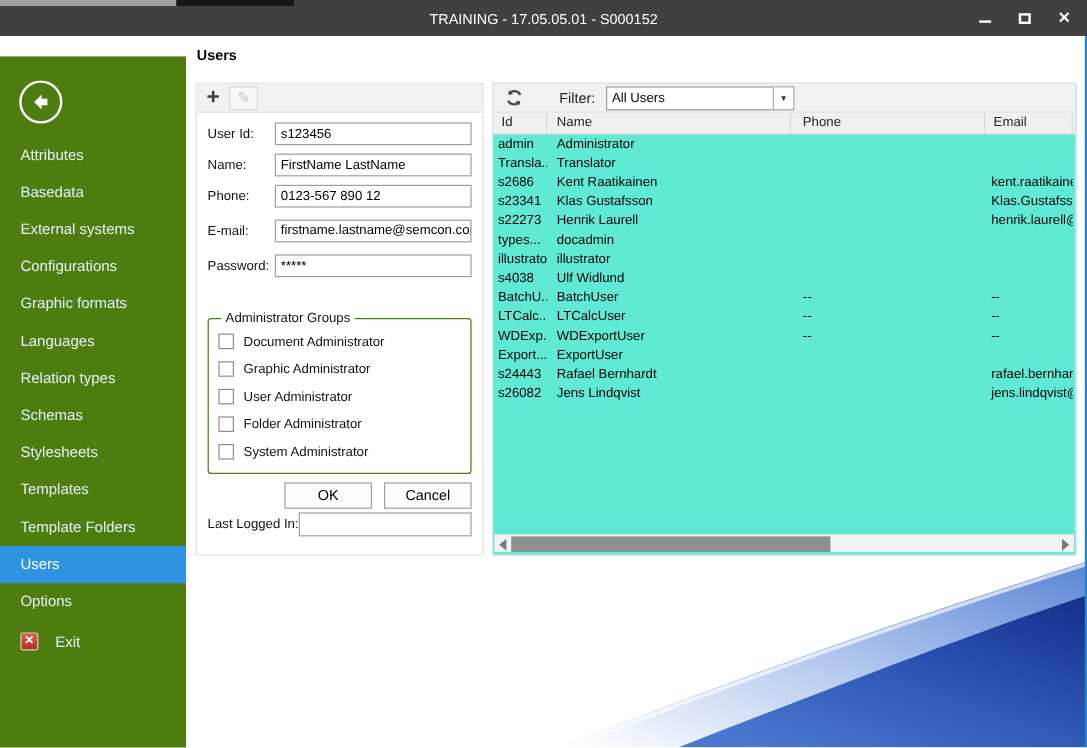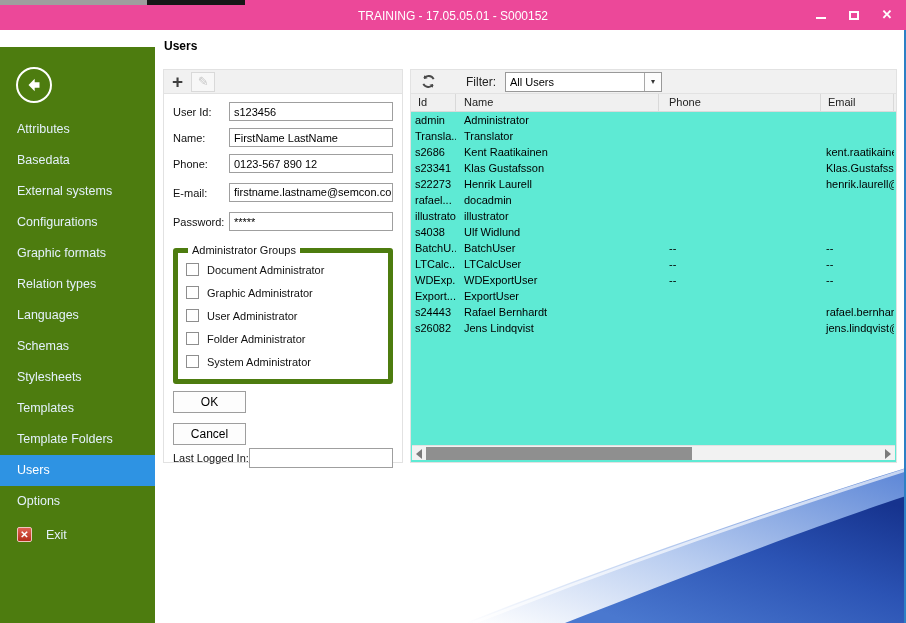--- a/index.html
+++ b/index.html
@@ -1,21 +1,21 @@
 <!DOCTYPE html>
 <html><head>
 <meta charset="utf-8">
 <style>
   * { margin:0; padding:0; box-sizing:border-box; }
   html,body { width:906px; height:623px; overflow:hidden; background:#fff;
     font-family:"Liberation Sans", sans-serif; }
   .stage { position:relative; width:906px; height:623px; background:#fff; }
 
   
-  .titlebar { position:absolute; left:0; top:0; width:906px; height:30px; background:#ec4899; z-index:3; }
+  .titlebar { position:absolute; left:0; top:0; width:906px; height:30px; background:#404040; z-index:3; }
   .title-text { position:absolute; left:0; right:0; top:0; height:30px; line-height:32px;
     text-align:center; color:#fff; font-size:12px; }
   .win-controls { position:absolute; right:12px; top:0; height:30px; display:flex; align-items:center; gap:19px; }
   .wc { width:14px; height:14px; display:flex; align-items:center; justify-content:center; cursor:pointer; }
   .min-glyph { width:10px; height:2px; background:#fff; margin-top:6px; }
   .max-glyph { width:10px; height:9px; border:2px solid #fff; }
   .close-glyph { color:#fff; font-size:13px; font-weight:bold; line-height:14px; }
   .strip-gray { position:absolute; left:0; top:0; width:147px; height:5px; background:#9e9e9e; z-index:5; }
   .strip-black { position:absolute; left:147px; top:0; width:98px; height:5px; background:#161616; z-index:5; }
 
@@ -44,26 +44,26 @@
   .edit-btn { width:24px; height:20px; border:1px solid #d9d9d9; background:#f7f7f7; color:#c7c7c7;
     font-size:13px; line-height:18px; text-align:center; }
   .form-area { padding:8px 9px 0 9px; }
   .form-row { display:flex; align-items:center; margin-bottom:7px; }
   .form-row.gap { margin-top:10px; }
   .form-label { width:56px; font-size:11px; color:#111; }
   .tb { flex:1; height:19px; border:1px solid #9f9f9f; background:#fff; font-size:11px;
     font-family:"Liberation Sans", sans-serif; padding:1px 4px; }
   .tb-div { flex:1; height:19px; border:1px solid #9f9f9f; background:#fff; font-size:11px;
     padding:2px 4px; white-space:nowrap; overflow:hidden; }
-  fieldset.groups { margin-top:13px; border:5px solid #4d7c0f; border-radius:3px; padding:2px 6px 6px 6px; }
+  fieldset.groups { margin-top:28px; border:1px solid #4d7c0f; border-radius:3px; padding:2px 6px 6px 6px; }
   fieldset.groups legend { font-size:11px; color:#111; padding:0 4px; margin-left:4px; }
   .chk-row { display:flex; align-items:center; padding:5px 0; cursor:pointer; }
   .chk { width:13px; height:13px; border:1px solid #8e8e8e; background:#fff; margin:0 8px 0 2px; }
   .chk-label { font-size:11px; color:#111; }
-  .btn-row { display:flex; justify-content:flex-end; gap:10px; margin-top:7px;flex-direction:column; }
+  .btn-row { display:flex; justify-content:flex-end; gap:10px; margin-top:7px; }
   .btn { width:73px; height:22px; border:1px solid #9e9e9e; background:#fdfdfd; font-size:12px;
     font-family:"Liberation Sans", sans-serif; cursor:pointer; }
   .lli-row { display:flex; align-items:center; margin-top:3px; }
   .lli-label { width:88px; font-size:11px; color:#111; }
   .lli-input { flex:1; height:20px; border:1px solid #9f9f9f; background:#fff; font-size:11px; }
 
   
   .right-col { position:absolute; left:255px; top:39px; width:487px; height:394px; border:1px solid #e2e2e2; background:#5eead4; }
   .toolbar-right { padding-left:10px; }
   .refresh-wrap { margin-right:30px; display:flex; align-items:center; }
@@ -123,22 +123,22 @@
       <svg width="22" height="22" viewBox="0 0 32 32">
         <path d="M8 16 L17 7 L17 12 L24 12 L24 20 L17 20 L17 25 Z" fill="#ffffff"></path>
       </svg>
     </div>
     <div class="nav">
         <div class="nav-item">Attributes</div>
         <div class="nav-item">Basedata</div>
         <div class="nav-item">External systems</div>
         <div class="nav-item">Configurations</div>
         <div class="nav-item">Graphic formats</div>
+        <div class="nav-item">Languages</div>
         <div class="nav-item">Relation types</div>
-        <div class="nav-item">Languages</div>
         <div class="nav-item">Schemas</div>
         <div class="nav-item">Stylesheets</div>
         <div class="nav-item">Templates</div>
         <div class="nav-item">Template Folders</div>
         <div class="nav-item selected">Users</div>
         <div class="nav-item">Options</div>
       </div>
     <div class="exit-row">
       <span class="exit-icon">✕</span>
       <span class="exit-label">Exit</span>
@@ -279,21 +279,21 @@
             <span class="tc c2"></span>
             <span class="tc c3">Klas.Gustafsso</span>
           </div>
           <div class="trow">
             <span class="tc c0">s22273</span>
             <span class="tc c1">Henrik Laurell</span>
             <span class="tc c2"></span>
             <span class="tc c3">henrik.laurell@</span>
           </div>
           <div class="trow">
-            <span class="tc c0">rafael...</span>
+            <span class="tc c0">types...</span>
             <span class="tc c1">docadmin</span>
             <span class="tc c2"></span>
             <span class="tc c3"></span>
           </div>
           <div class="trow">
             <span class="tc c0">illustrator</span>
             <span class="tc c1">illustrator</span>
             <span class="tc c2"></span>
             <span class="tc c3"></span>
           </div>

